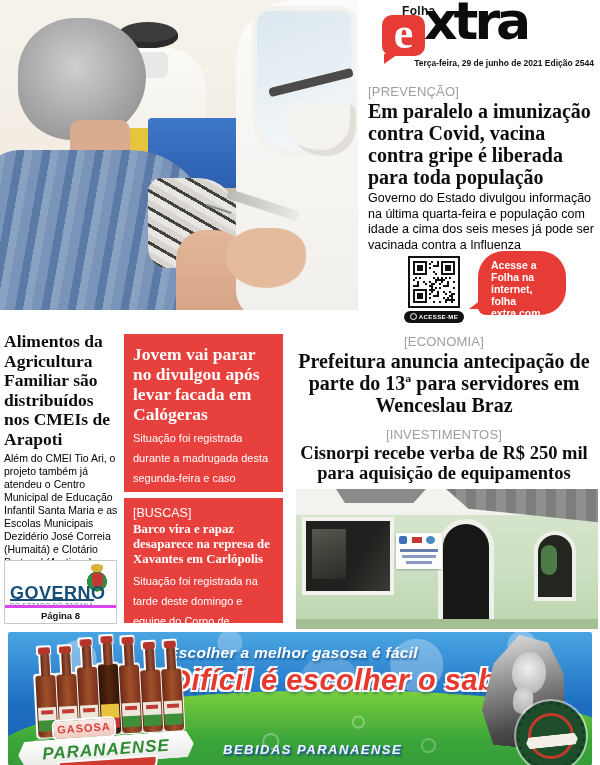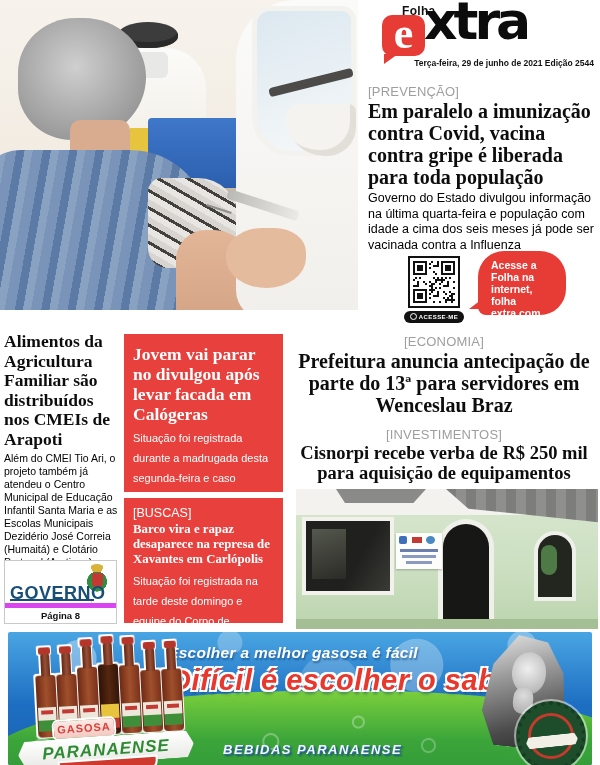--- a/index.html
+++ b/index.html
@@ -68,21 +68,21 @@
 
   
   .left-hl   { position:absolute; left:4px; top:332px; width:118px; font-size:17.5px; line-height:19.5px; }
   .left-deck { position:absolute; left:4px; top:452px; width:114px; font-size:10.5px; line-height:13px; }
   .gov-box { position:absolute; left:4px; top:560px; width:113px; height:64px; border:1px solid #c9c9c9; background:#fff; }
   .gov-title { position:absolute; left:5px; top:22px; font-size:18px; font-weight:bold; color:#174f78; letter-spacing:.5px; }
   .gov-sub   { position:absolute; left:5px; top:38px; font-size:6.3px; color:#5d7d99; letter-spacing:.45px; border-top:2px solid #174f78; padding-top:1px; }
   .gov-crest { position:absolute; right:6px; top:3px; width:26px; height:32px; }
   .gov-crest .wreath { position:absolute; inset:0; background:radial-gradient(circle at 50% 55%, #2f8f3f 0 45%, transparent 46%), radial-gradient(circle at 50% 10%, #d8b23a 0 18%, transparent 19%); border-radius:50%; }
   .gov-crest .shield { position:absolute; left:8px; top:9px; width:11px; height:15px; background:#c23a33; border-radius:2px 2px 6px 6px; }
-  .gov-page { position:absolute; left:0; bottom:0; width:100%; border-top:5px solid #d946ef; text-align:center;
+  .gov-page { position:absolute; left:0; bottom:0; width:100%; border-top:3px solid #d946ef; text-align:center;
               font-size:9.5px; font-weight:bold; color:#111; padding:2px 0; }
 
   
   .redbox { position:absolute; background:#e8413d; color:#fff; padding:8px 9px; }
   .rb1 { left:124px; top:334px; width:159px; height:158px; }
   .rb2 { left:124px; top:498px; width:159px; height:125px; }
   .rb-tag { font-size:12.5px; color:#fff; }
   .rb-hl  { font-family:"Liberation Serif", serif; font-weight:bold; color:#fff; }
   .rb1 .rb-hl { font-size:17.5px; line-height:20px; margin-top:2px; }
   .rb2 .rb-hl { font-size:12.8px; line-height:15px; margin-top:2px; }

